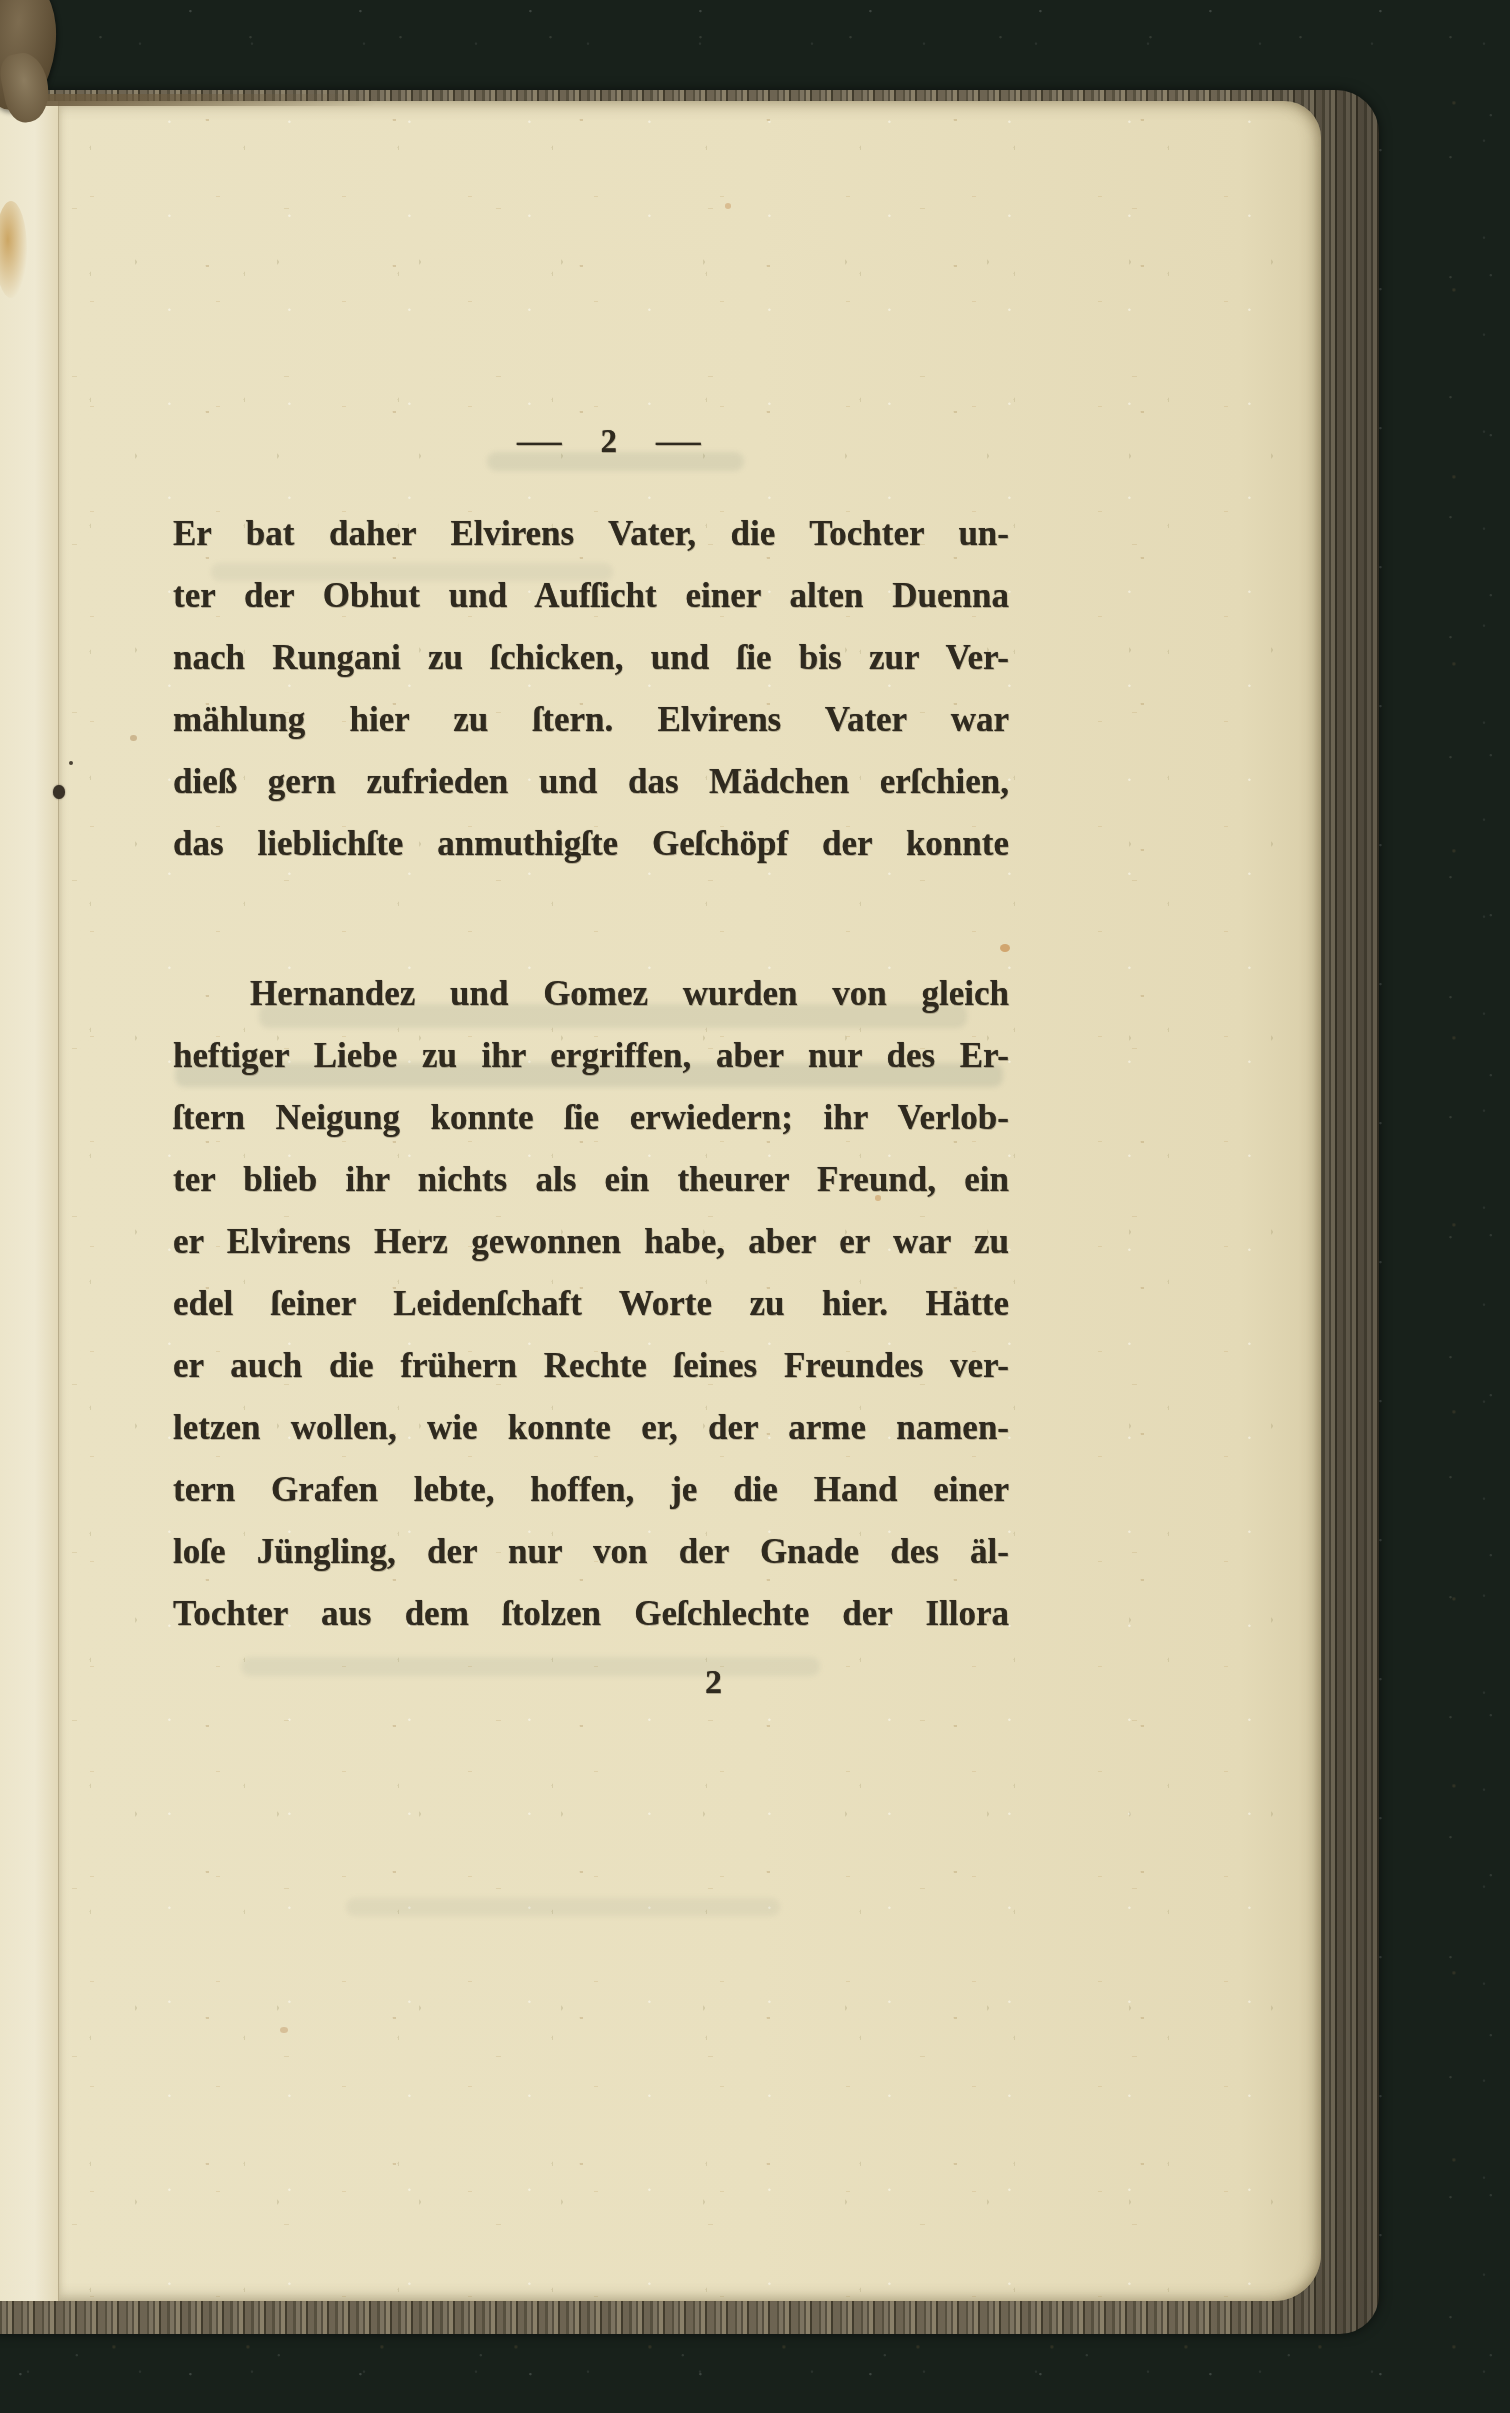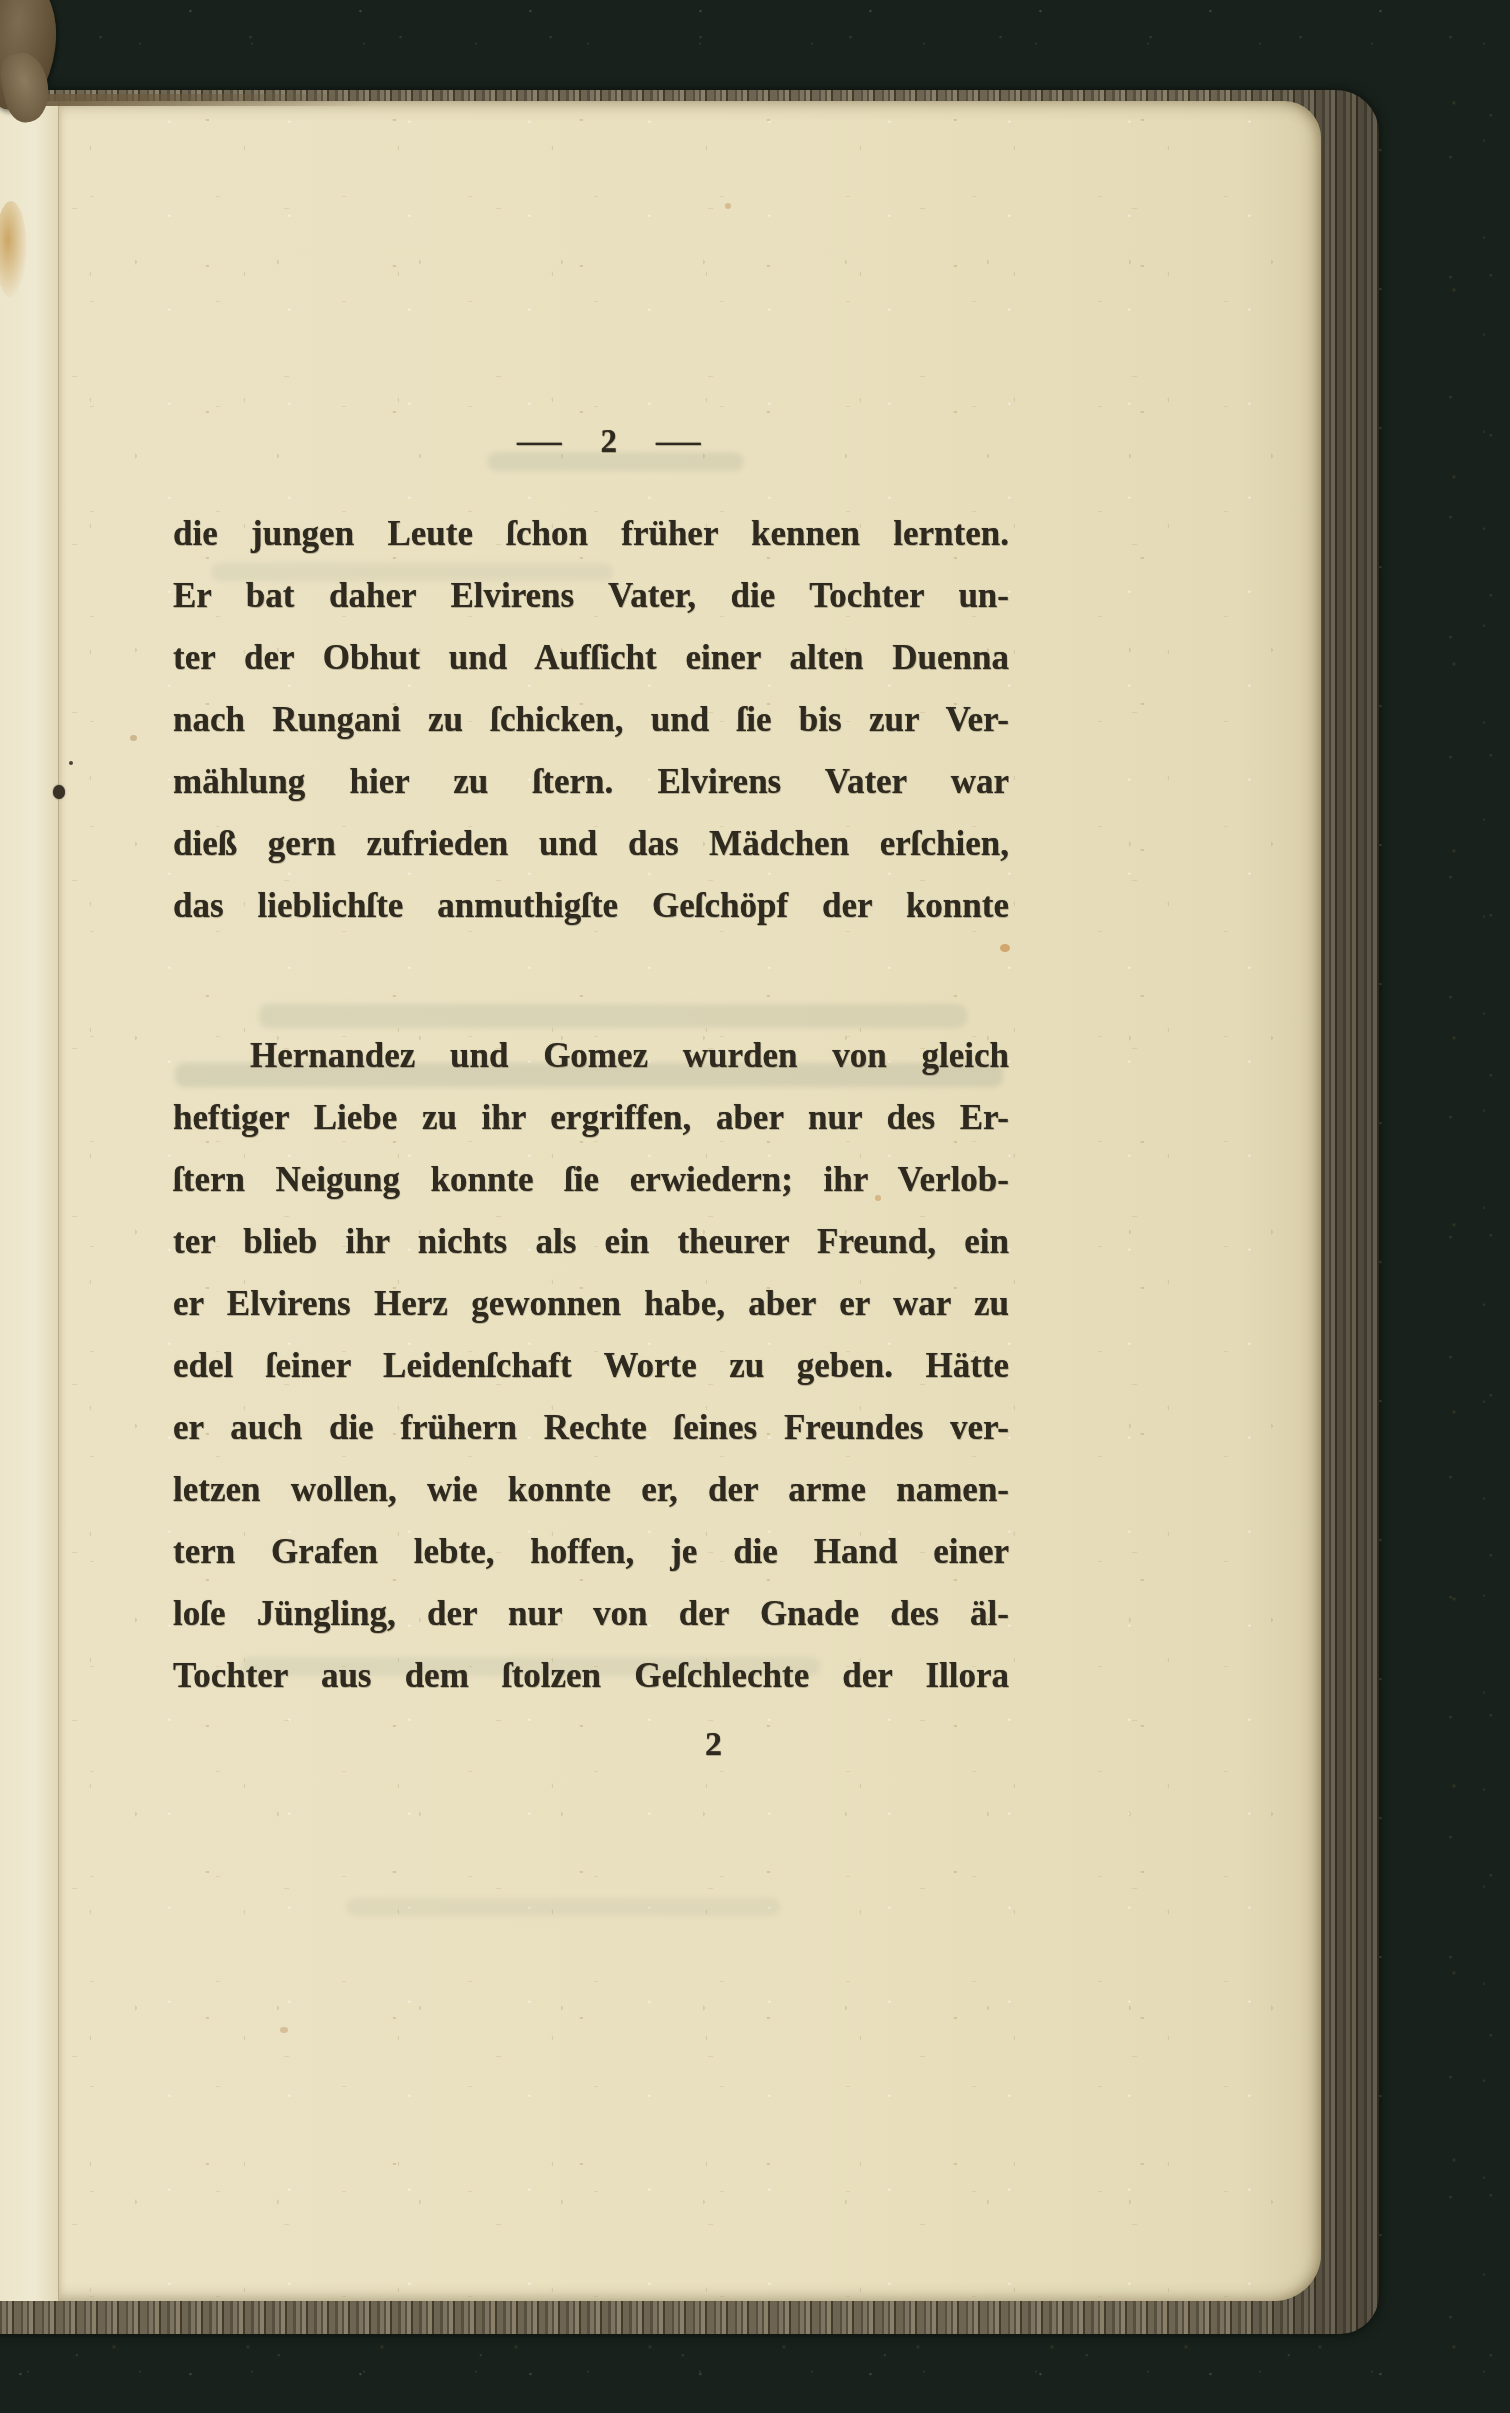--- a/index.html
+++ b/index.html
@@ -149,36 +149,35 @@
 <div class="fox f5"></div>
 
 <div class="textblock">
   <div class="pagehead">
     <span class="dash">—</span>
     <span class="pnum">2</span>
     <span class="dash">—</span>
   </div>
 
   <div class="para p1">
-    <div class="line">die jungen Leute ſchon früher kennen lernten.</div>
     <div class="line">Er bat daher Elvirens Vater, die Tochter un-</div>
     <div class="line">ter der Obhut und Aufſicht einer alten Duenna</div>
     <div class="line">nach Rungani zu ſchicken, und ſie bis zur Ver-</div>
     <div class="line">mählung hier zu ſtern. Elvirens Vater war</div>
     <div class="line">dieß gern zufrieden und das Mädchen erſchien,</div>
     <div class="line">das lieblichſte anmuthigſte Geſchöpf der konnte</div>
   </div>
 
   <div class="para p2">
     <div class="line indent">Hernandez und Gomez wurden von gleich</div>
     <div class="line">heftiger Liebe zu ihr ergriffen, aber nur des Er-</div>
     <div class="line">ſtern Neigung konnte ſie erwiedern; ihr Verlob-</div>
     <div class="line">ter blieb ihr nichts als ein theurer Freund, ein</div>
     <div class="line">er Elvirens Herz gewonnen habe, aber er war zu</div>
-    <div class="line">edel ſeiner Leidenſchaft Worte zu geben. Hätte</div>
+    <div class="line">edel ſeiner Leidenſchaft Worte zu hier. Hätte</div>
     <div class="line">er auch die frühern Rechte ſeines Freundes ver-</div>
     <div class="line">letzen wollen, wie konnte er, der arme namen-</div>
     <div class="line">tern Grafen lebte, hoffen, je die Hand einer</div>
     <div class="line">loſe Jüngling, der nur von der Gnade des äl-</div>
     <div class="line">Tochter aus dem ſtolzen Geſchlechte der Illora</div>
   </div>
 
   <div class="signature">2</div>
 </div>
 

